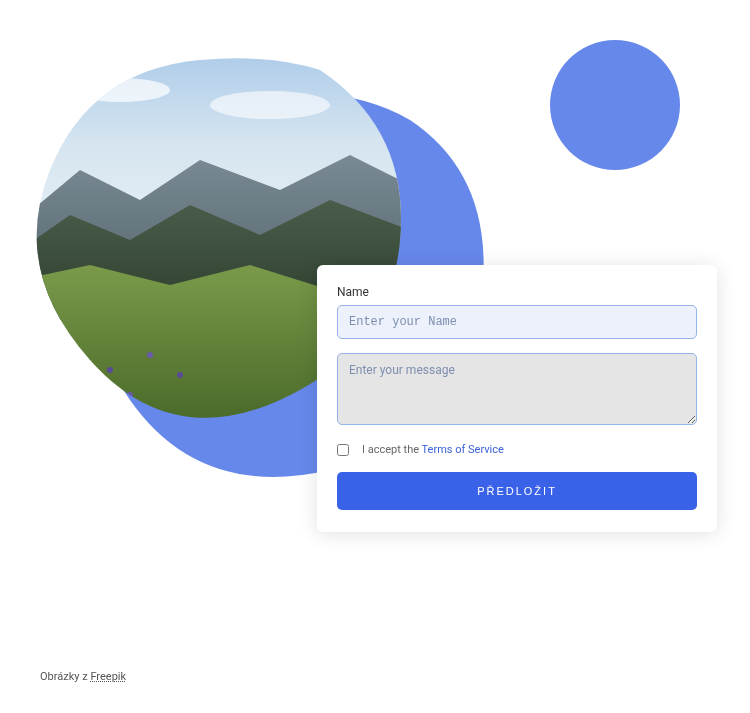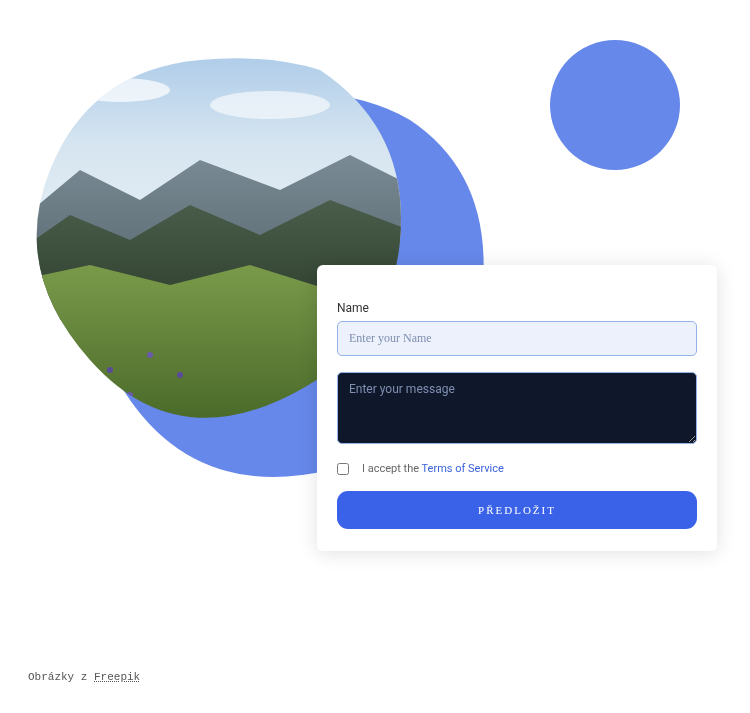--- a/index.html
+++ b/index.html
@@ -52,47 +52,46 @@
       right: 33px;
       width: 400px;
       background: #ffffff;
       border-radius: 6px;
       box-shadow: 0 2px 20px rgba(0,0,0,0.12);
       padding: 20px 20px 22px;
       z-index: 4;
     }
     .form-group {
       margin-bottom: 14px;
-      margin-top: 16px;
     }
     .form-label {
       display: block;
       font-size: 12px;
       color: #333;
       margin-bottom: 6px;
     }
     .form-input {
       width: 100%;
       padding: 9px 11px;
       border: 1px solid #94b3e8;
       border-radius: 5px;
       background: #ecf1fb;
       font-size: 12px;
       color: #6b7a99;
-      font-family: Liberation Serif, serif;
+      font-family: Liberation Mono, monospace;
     }
     .form-input::placeholder {
       color: #7f8fb0;
     }
     .form-textarea {
       width: 100%;
       padding: 9px 11px;
       border: 1px solid #94b3e8;
       border-radius: 5px;
-      background: #0f172a;
+      background: #e5e5e5;
       font-size: 12px;
       color: #6b7a99;
       font-family: inherit;
       height: 72px;
       resize: vertical;
     }
     .form-textarea::placeholder {
       color: #7f8fb0;
     }
     .checkbox-row {
@@ -110,35 +109,34 @@
     .tos-link {
       color: #3a62d9;
       text-decoration: none;
     }
     .submit-btn {
       width: 100%;
       padding: 13px;
       background: #3a62e8;
       color: #ffffff;
       border: none;
-      border-radius: 11px;
+      border-radius: 5px;
       font-size: 11px;
       font-weight: 500;
       letter-spacing: 2px;
       cursor: pointer;
-      font-family: Liberation Serif, serif;
+      font-family: Liberation Sans, sans-serif;
     }
     .attribution {
       position: absolute;
       bottom: 30px;
-      left: 28px;
+      left: 40px;
       font-size: 11px;
       color: #555;
       z-index: 5;
-      font-family: Liberation Mono, monospace;
     }
     .attribution-link {
       color: #555;
       text-decoration: underline;
       text-decoration-style: dotted;
     }
   </style>
 </head>
 <body>
 

